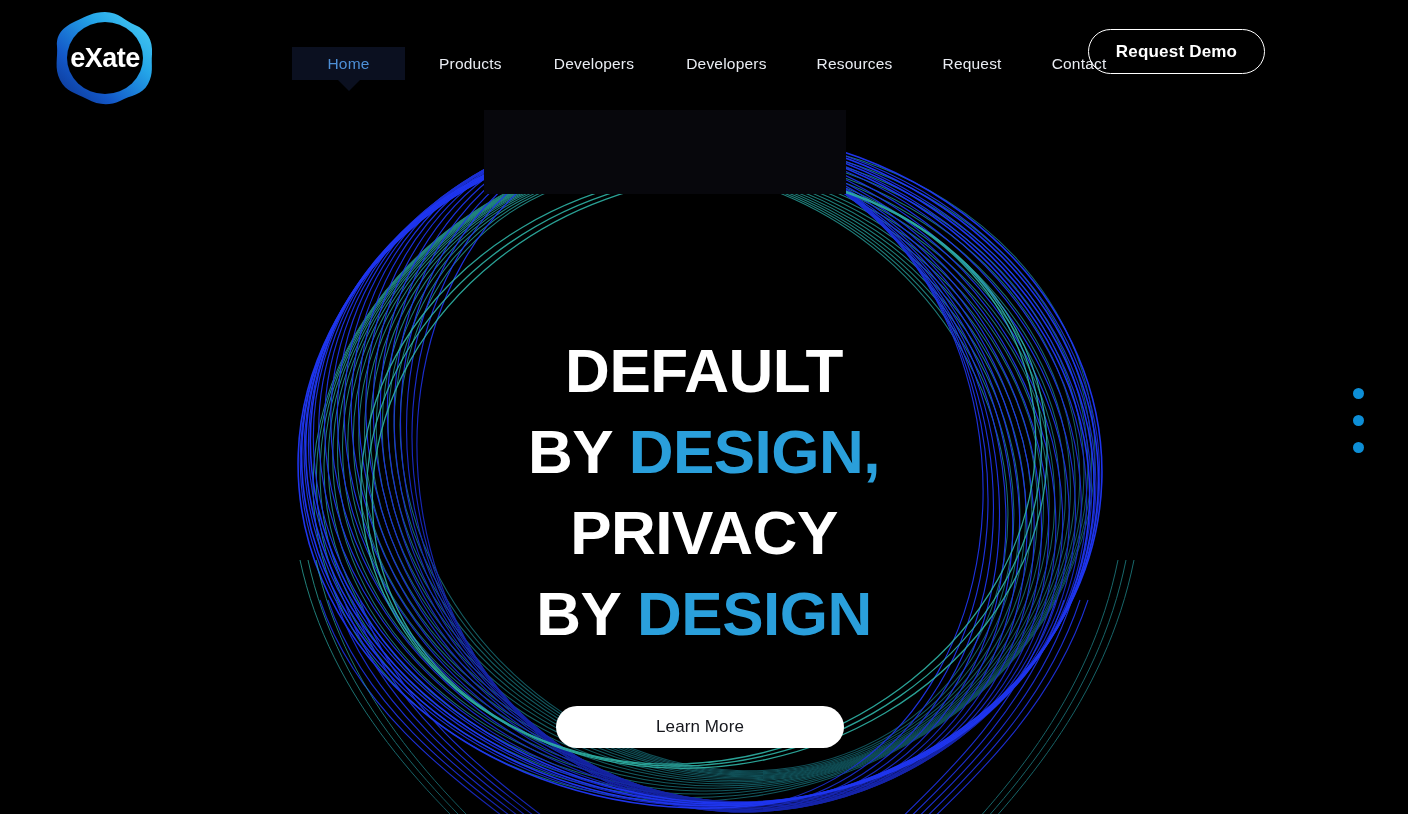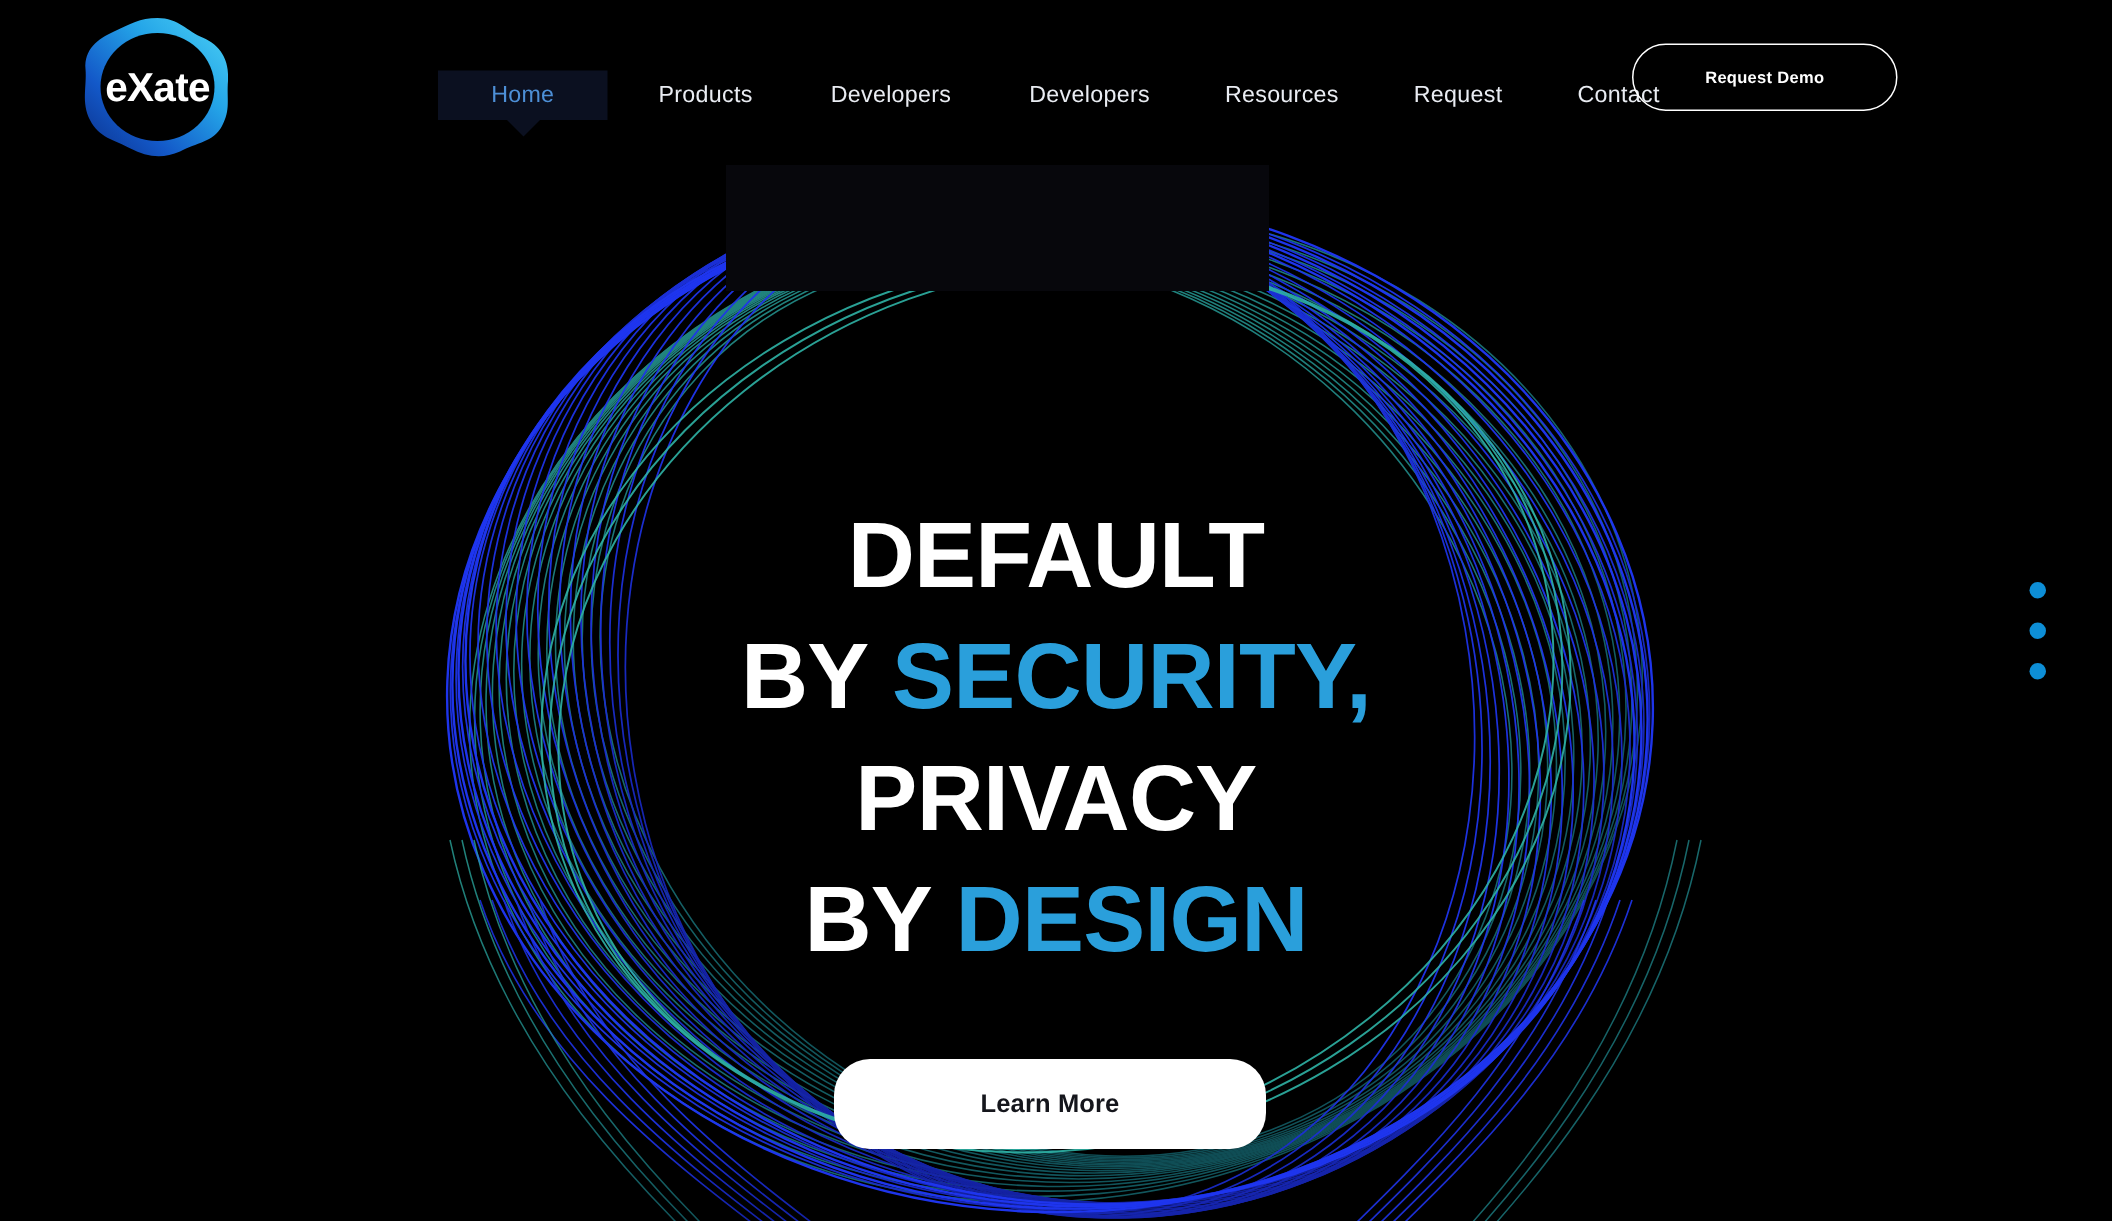--- a/index.html
+++ b/index.html
@@ -62,21 +62,21 @@
   .nav-gap-a { width:18px; }
   .nav-gap-b { width:20px; }
 
   .btn-demo {
     position:absolute; left:1088px; top:29px;
     width:177px; height:45px;
     border:1.4px solid #ffffff;
     border-radius:23px;
     background:transparent;
     color:#ffffff;
-    font-size:11px;
+    font-size:17px;
     font-weight:600;
     letter-spacing:0.2px;
     display:flex; align-items:center; justify-content:center;
     cursor:pointer;
   }
 
   
   .hero {
     position:absolute; left:0; top:0; width:1408px; height:814px;
     z-index:4; pointer-events:none;
@@ -88,27 +88,27 @@
     font-weight:700;
     line-height:81px;
     letter-spacing:-0.5px;
     color:#ffffff;
   }
   .headline .accent { color:#2a9fdb; }
   .headline .line { display:block; white-space:nowrap; }
 
   .btn-learn {
     position:absolute; left:556px; top:706px;
-    width:288px; height:60px;
+    width:288px; height:42px;
     background:#ffffff;
     border:none;
     border-radius:24px;
     color:#15161c;
     font-size:17px;
-    font-weight:700;
+    font-weight:400;
     letter-spacing:0.1px;
     display:flex; align-items:center; justify-content:center;
     cursor:pointer;
     pointer-events:auto;
   }
 
   
   .dots {
     position:absolute; left:1353px; top:388px;
     display:flex; flex-direction:column; gap:16px;
@@ -309,21 +309,21 @@
 
     <button class="btn-demo">Request Demo</button>
   </header>
 
   <section class="hero">
     <h1 class="headline">
       <span class="line">
         <span>DEFAULT</span>
       </span>
       <span class="line">
-        <span>BY </span><span class="accent">SECURITY,</span>
+        <span>BY </span><span class="accent">DESIGN,</span>
       </span>
       <span class="line">
         <span>PRIVACY</span>
       </span>
       <span class="line">
         <span>BY </span><span class="accent">DESIGN</span>
       </span>
     </h1>
 
     <button class="btn-learn">Learn More</button>

